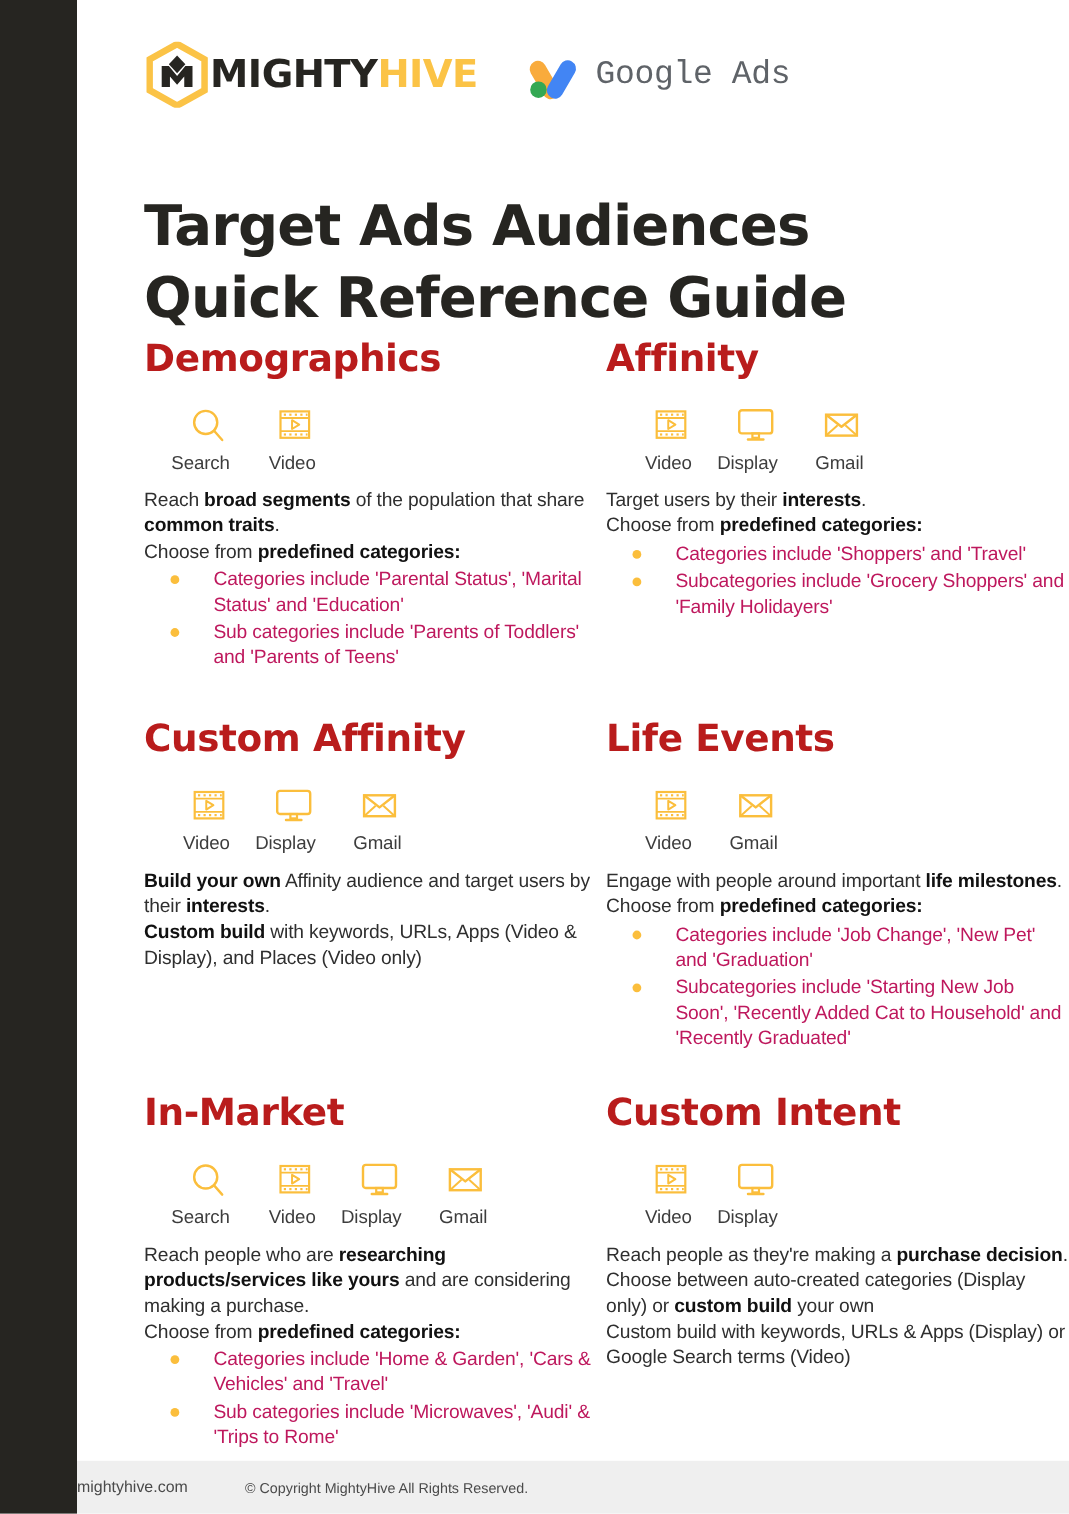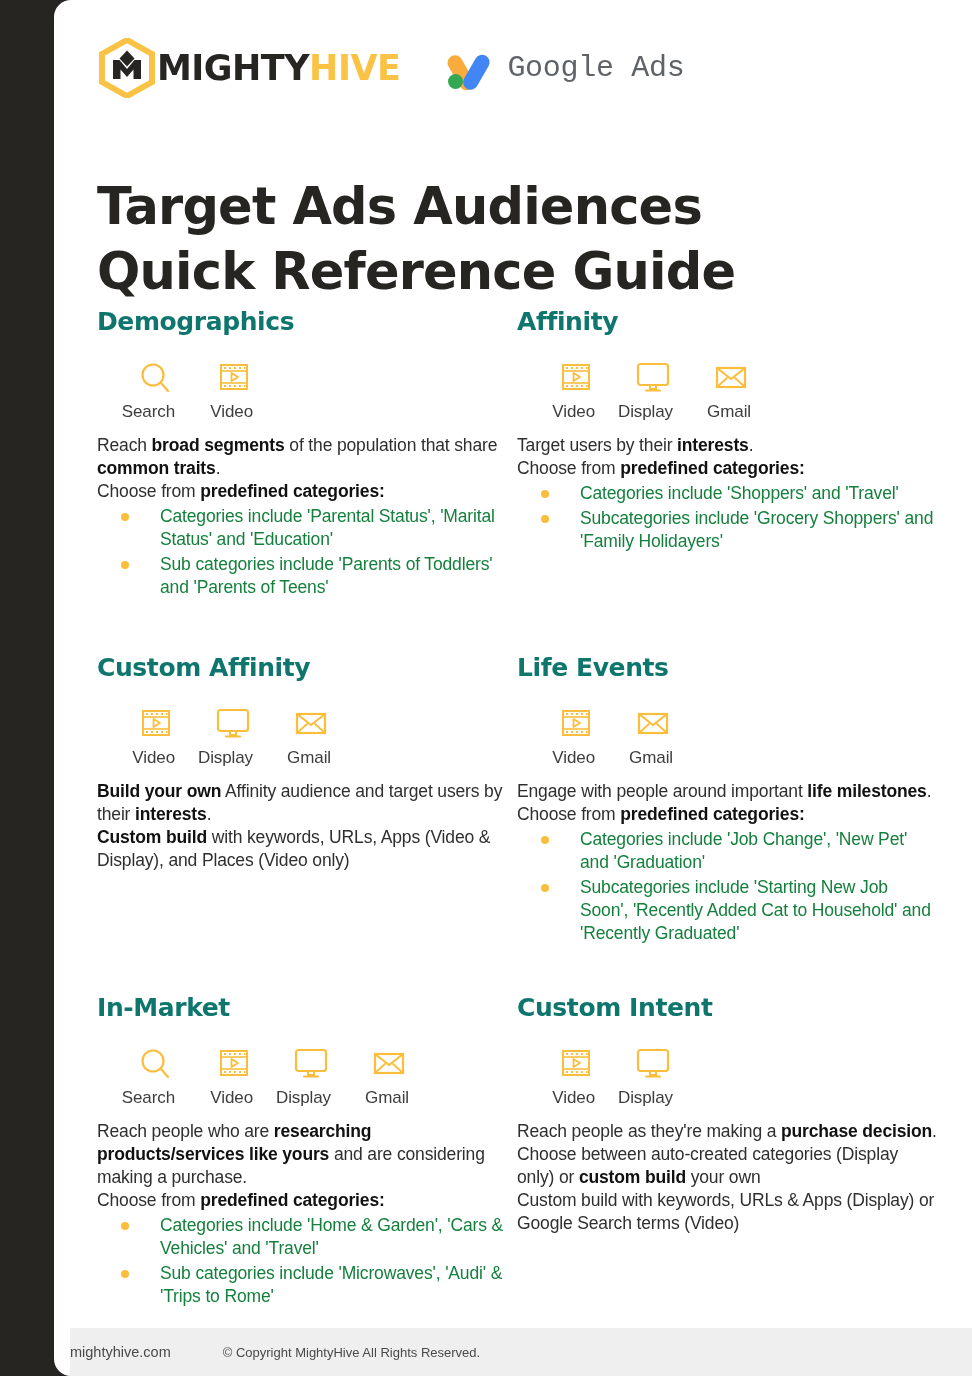--- a/index.html
+++ b/index.html
@@ -23,21 +23,21 @@
   .left-rail {
     position: absolute;
     left: 0;
     top: 0;
     width: 70px;
     height: 1376px;
     background: #262521;
   }
   .content {
     position: absolute;
-    left: 54px;
+    left: 88px;
     top: 0;
     width: 822px;
     height: 1376px;
     background: #ffffff;
     border-radius: 17px;
   }
 
   
   .logo-row {
     position: absolute;
@@ -107,22 +107,22 @@
     position: absolute;
     top: 0;
     width: 420px;
   }
   .col.left  { left: 0; }
   .col.right { left: 420px; }
 
   .sec-title {
     font-family: "DejaVu Sans", sans-serif;
     font-weight: bold;
-    font-size: 25px;
-    color: #0f766e;
+    font-size: 34px;
+    color: #b91c1c;
     letter-spacing: -0.4px;
     margin: 0 0 22px 0;
     line-height: 1.1;
   }
 
   .channels {
     display: flex;
     align-items: flex-start;
     gap: 0px;
     margin-bottom: 12px;
@@ -159,21 +159,21 @@
     list-style: none;
     margin: 0;
     padding: 0;
   }
   ul.bullets li {
     position: relative;
     padding-left: 63px;
     margin-top: 2px;
     font-size: 17.5px;
     line-height: 1.32;
-    color: #15803d;
+    color: #be185d;
     letter-spacing: -0.15px;
   }
   ul.bullets li::before {
     content: "";
     position: absolute;
     left: 24px;
     top: 8px;
     width: 8px;
     height: 8px;
     border-radius: 50%;

